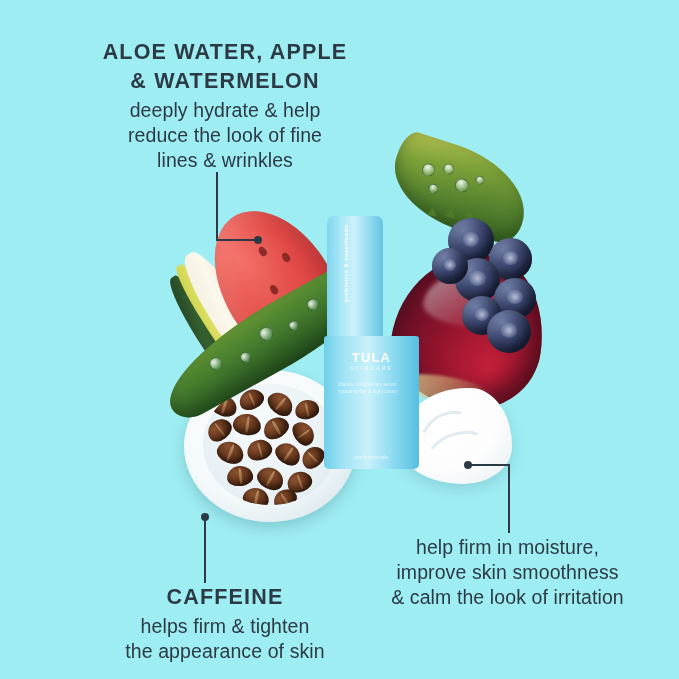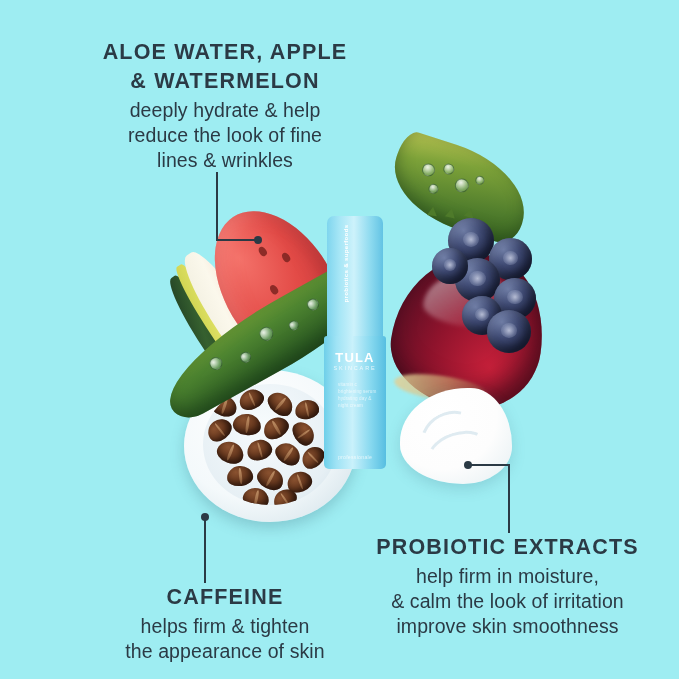--- a/index.html
+++ b/index.html
@@ -307,20 +307,21 @@
     background: linear-gradient(90deg, #7fd5ee 0%, #a6e6f6 22%, #cdf2fb 48%, #8ddaef 78%, #63c3e4 100%);
     border-radius: 7px 7px 3px 3px;
   }
   #bottle .body {
     position: absolute;
     left: 0; top: 120px;
     width: 62px; height: 133px;
     background: linear-gradient(90deg, #6fcfe9 0%, #9fe3f5 20%, #c9f1fb 46%, #86d8ef 76%, #57bee1 100%);
     border-radius: 3px 3px 5px 5px;
     overflow: hidden;
+    padding-left: 33px;
   }
   #bottle .brand {
     position: absolute;
     left: 0; right: 0;
     top: 14px;
     text-align: center;
     color: #ffffff;
     font-size: 13px;
     font-weight: 700;
     letter-spacing: 0.09em;
@@ -497,19 +498,18 @@
 
   <div id="caption-aloe" class="caption">
     <div class="headline">ALOE WATER, APPLE</div>
     <div class="headline">&amp; WATERMELON</div>
     <div class="body-line">deeply hydrate &amp; help</div>
     <div class="body-line">reduce the look of fine</div>
     <div class="body-line">lines &amp; wrinkles</div>
   </div>
 
   <div id="caption-probiotic" class="caption">
-    <div class="headline">PROBIOTIC EXTRACTS</div>
     <div class="body-line">help firm in moisture,</div>
+    <div class="body-line">improve skin smoothness</div>
     <div class="body-line">&amp; calm the look of irritation</div>
-    <div class="body-line">improve skin smoothness</div>
   </div>
 
 </div>
 
 </body></html>

